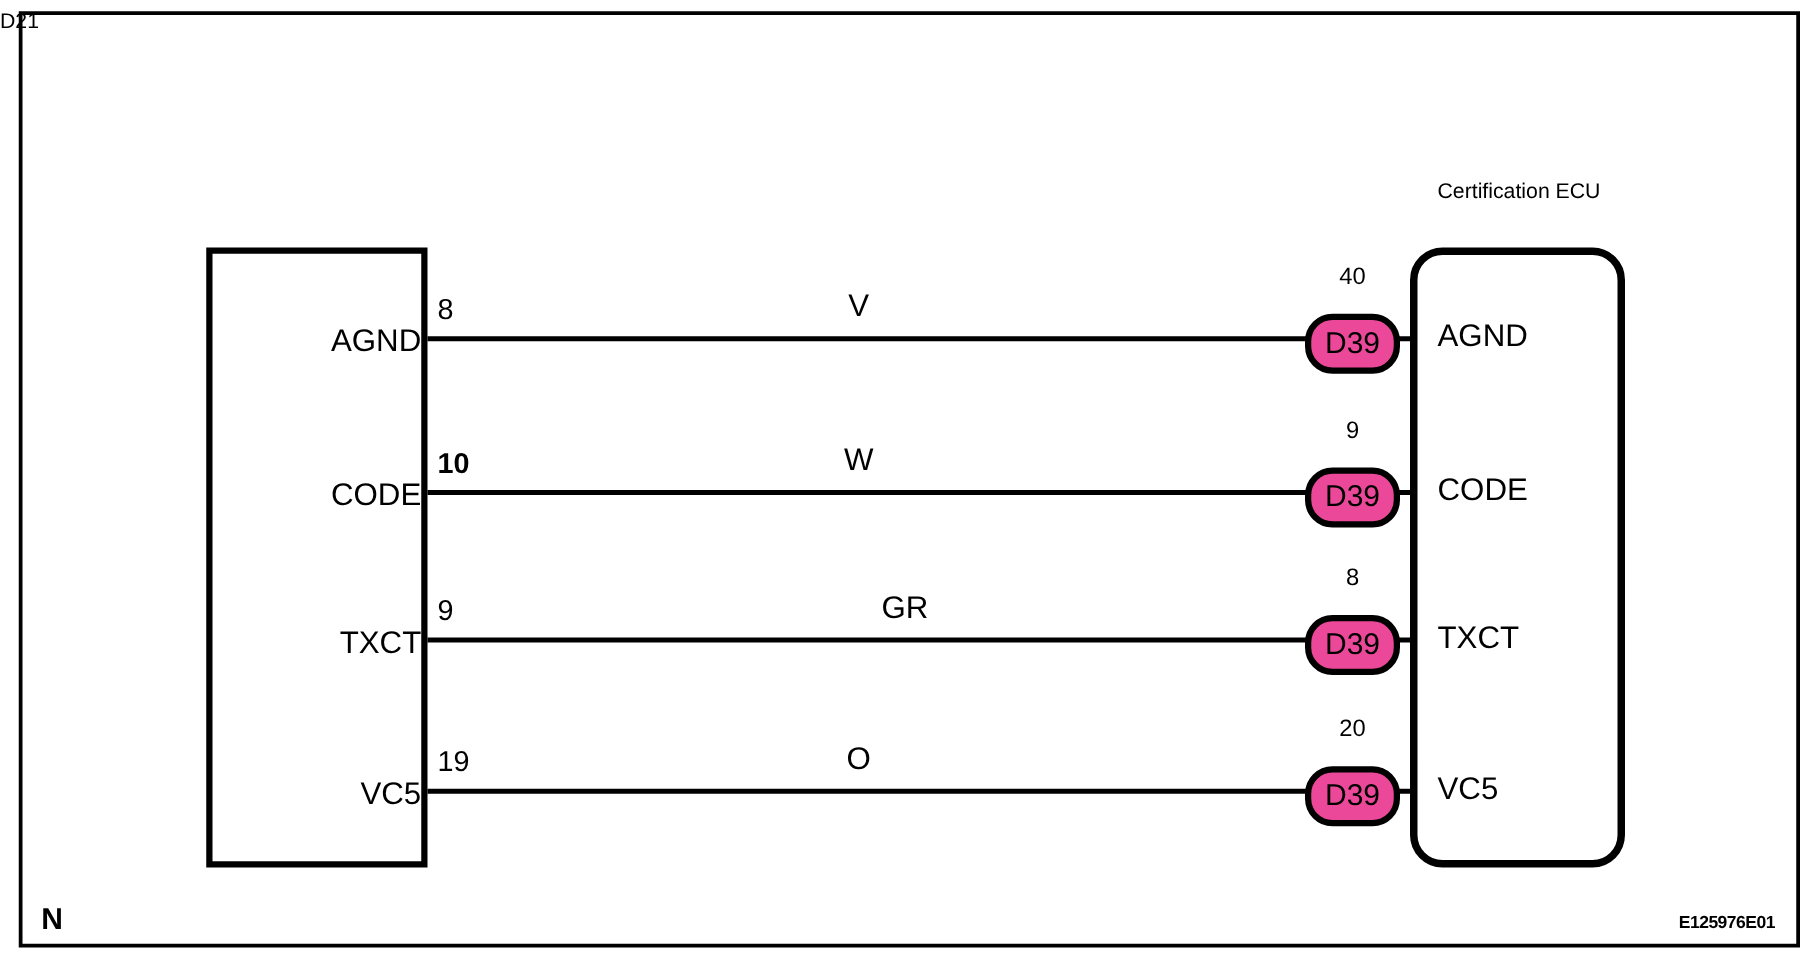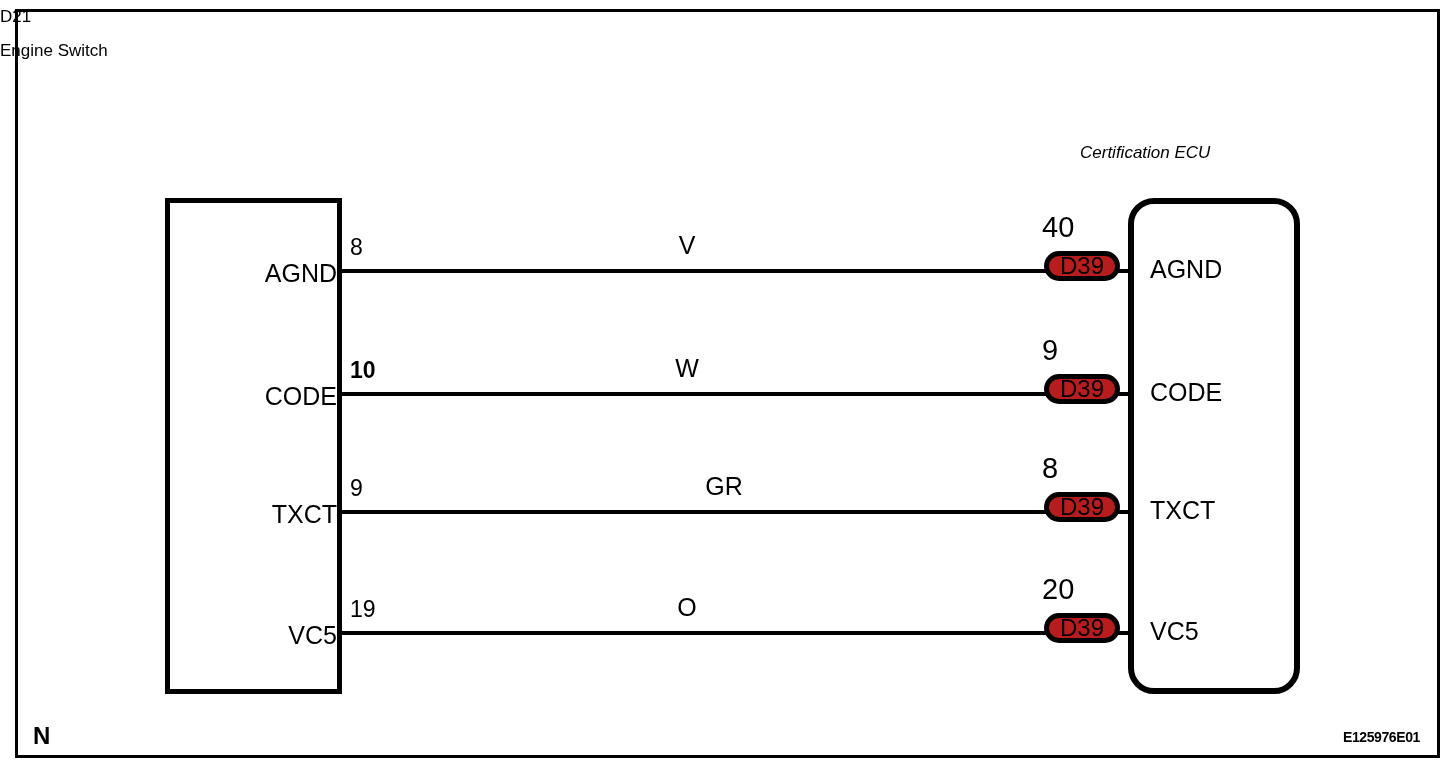--- a/index.html
+++ b/index.html
@@ -52,21 +52,21 @@
     box-sizing: border-box;
     z-index: 4;
   }
   
   .hdr {
     position: absolute;
     font-size: 17px;
     line-height: 34px;
     white-space: nowrap;
   }
-  .hdr-right { left: 1080px; top: 136px; font-style: italic; }
+  .hdr-right { left: 1150px; top: 136px; }
 
   
   .wire {
     position: absolute;
     left: 340px;
     width: 790px;
     height: 4px;
     background: #000000;
     z-index: 2;
   }
@@ -88,41 +88,41 @@
   }
   .pin-left {
     position: absolute;
     font-size: 23px;
     white-space: nowrap;
     z-index: 5;
   }
   .pin-right {
     position: absolute;
     width: 80px;
-    text-align: left;
-    font-size: 29px;
+    text-align: center;
+    font-size: 19px;
     white-space: nowrap;
     z-index: 5;
   }
   .wire-color {
     position: absolute;
     width: 120px;
     text-align: center;
     font-size: 25px;
     white-space: nowrap;
     z-index: 5;
   }
   
   .badge {
     position: absolute;
     width: 76px;
-    height: 30px;
+    height: 48px;
     border: 5px solid #000000;
     border-radius: 22px;
-    background: #b91c1c;
+    background: #ec4899;
     box-sizing: border-box;
     display: flex;
     align-items: center;
     justify-content: center;
     font-size: 24px;
     z-index: 6;
   }
   
   .mark-n {
     position: absolute;
@@ -143,21 +143,20 @@
 </style>
 </head>
 <body>
 
 <div id="canvas">
 
   <div class="frame"></div>
 
   <div class="hdr">
     <div>D21</div>
-    <div>Engine Switch</div>
   </div>
 
   <div class="hdr hdr-right">Certification ECU</div>
 
   <div class="switch-box">
     <div class="sig-left" style="top: 56px;">AGND</div>
     <div class="sig-left" style="top: 179px;">CODE</div>
     <div class="sig-left" style="top: 297px;">TXCT</div>
     <div class="sig-left" style="top: 418px;">VC5</div>
   </div>

